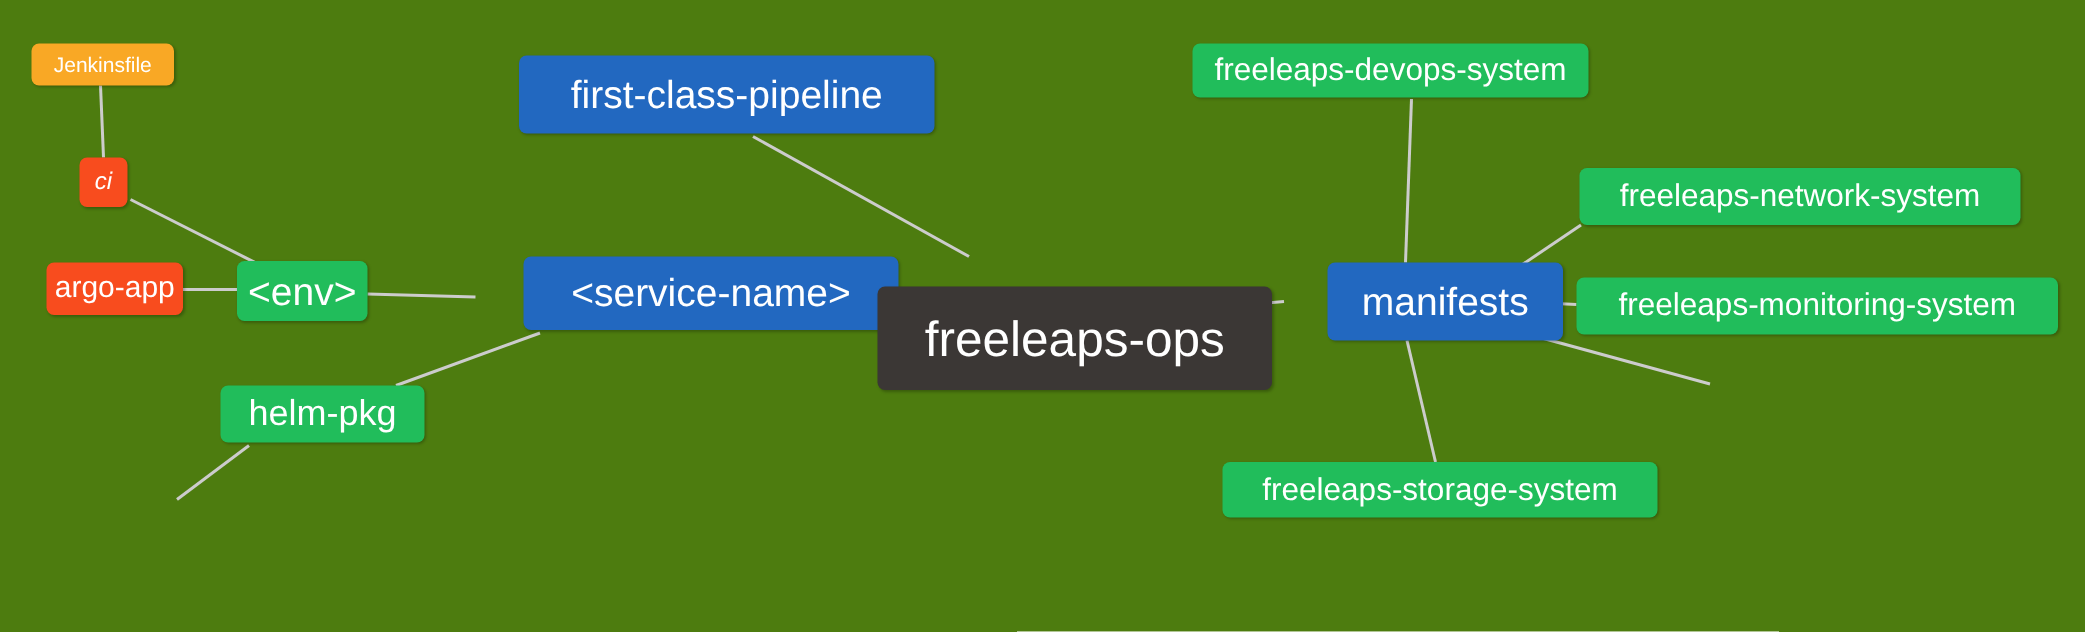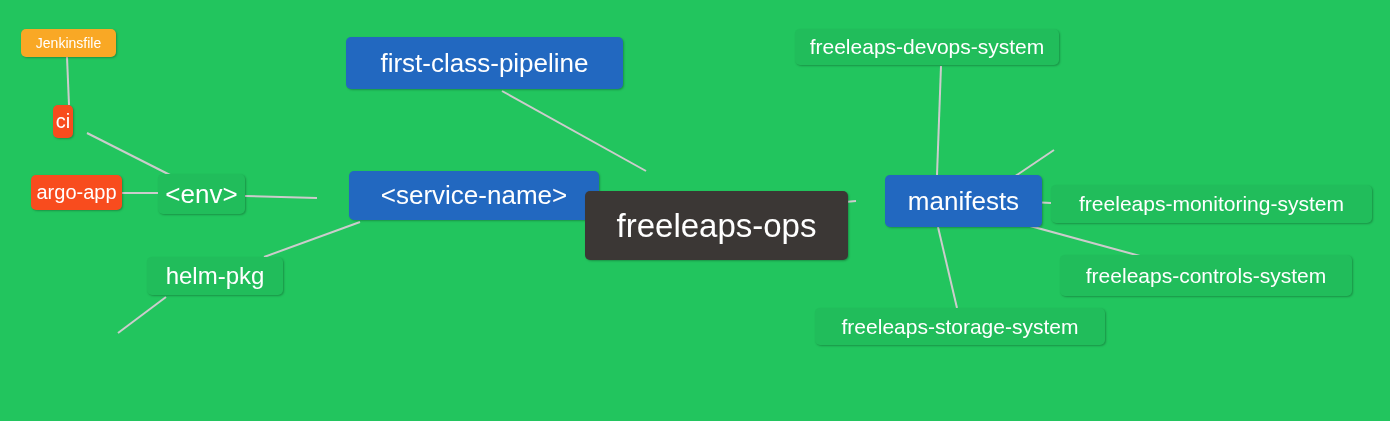--- a/index.html
+++ b/index.html
@@ -6,21 +6,21 @@
     margin: 0;
     padding: 0;
     background: #ffffff;
     font-family: "Liberation Sans", sans-serif;
   }
   .canvas {
     position: relative;
     width: 1390px;
     height: 421px;
     overflow: hidden;
-    background: #22c55e;
+    background: #4d7c0f;
   }
   .edges {
     position: absolute;
     left: 0;
     top: 0;
     pointer-events: none;
   }
   .node {
     position: absolute;
     display: flex;
@@ -60,39 +60,39 @@
       <line x1="937" y1="175" x2="941" y2="66"></line>
       <line x1="1011" y1="179" x2="1054" y2="150"></line>
       <line x1="1010" y1="201" x2="1051" y2="203"></line>
       <line x1="1012" y1="221" x2="1140" y2="256"></line>
       <line x1="938" y1="227" x2="957" y2="308"></line>
     </g>
   </svg>
 
   <div class="node c-amber" style="left:21px;  top:29px;  width:95px;  height:28px; font-size:14px;">Jenkinsfile</div>
 
-  <div class="node c-red" style="left:53px;  top:105px; width:20px;  height:33px; font-size:20px;">ci</div>
+  <div class="node c-red" style="left:53px;  top:105px; width:32px;  height:33px; font-size:16px;font-style:italic;">ci</div>
 
   <div class="node c-red" style="left:31px;  top:175px; width:91px;  height:35px; font-size:20px;">argo-app</div>
 
   <div class="node c-green" style="left:158px; top:174px; width:87px;  height:40px; font-size:26px;">&lt;env&gt;</div>
 
   <div class="node c-blue" style="left:314px; top:37px;  width:277px; height:52px; font-size:26px;">first-class-pipeline</div>
 
   <div class="node c-blue" style="left:317px; top:171px; width:250px; height:49px; font-size:26px;">&lt;service-name&gt;</div>
 
   <div class="node c-root" style="left:585px; top:171px; width:263px; height:69px; font-size:33px;">freeleaps-ops</div>
 
   <div class="node c-blue" style="left:853px; top:175px; width:157px; height:52px; font-size:26px;">manifests</div>
 
   <div class="node c-green" style="left:795px; top:29px;  width:264px; height:36px; font-size:21px;">freeleaps-devops-system</div>
 
+  <div class="node c-green" style="left:1053px;top:112px; width:294px; height:38px; font-size:21px;">freeleaps-network-system</div>
 
   <div class="node c-green" style="left:1051px;top:185px; width:321px; height:38px; font-size:21px;">freeleaps-monitoring-system</div>
 
-  <div class="node c-green" style="left:1060px;top:255px; width:292px; height:41px; font-size:21px;">freeleaps-controls-system</div>
 
   <div class="node c-green" style="left:815px; top:308px; width:290px; height:37px; font-size:21px;">freeleaps-storage-system</div>
 
   <div class="node c-green" style="left:147px; top:257px; width:136px; height:38px; font-size:24px;">helm-pkg</div>
 
 
 </div>
 
 </body></html>

